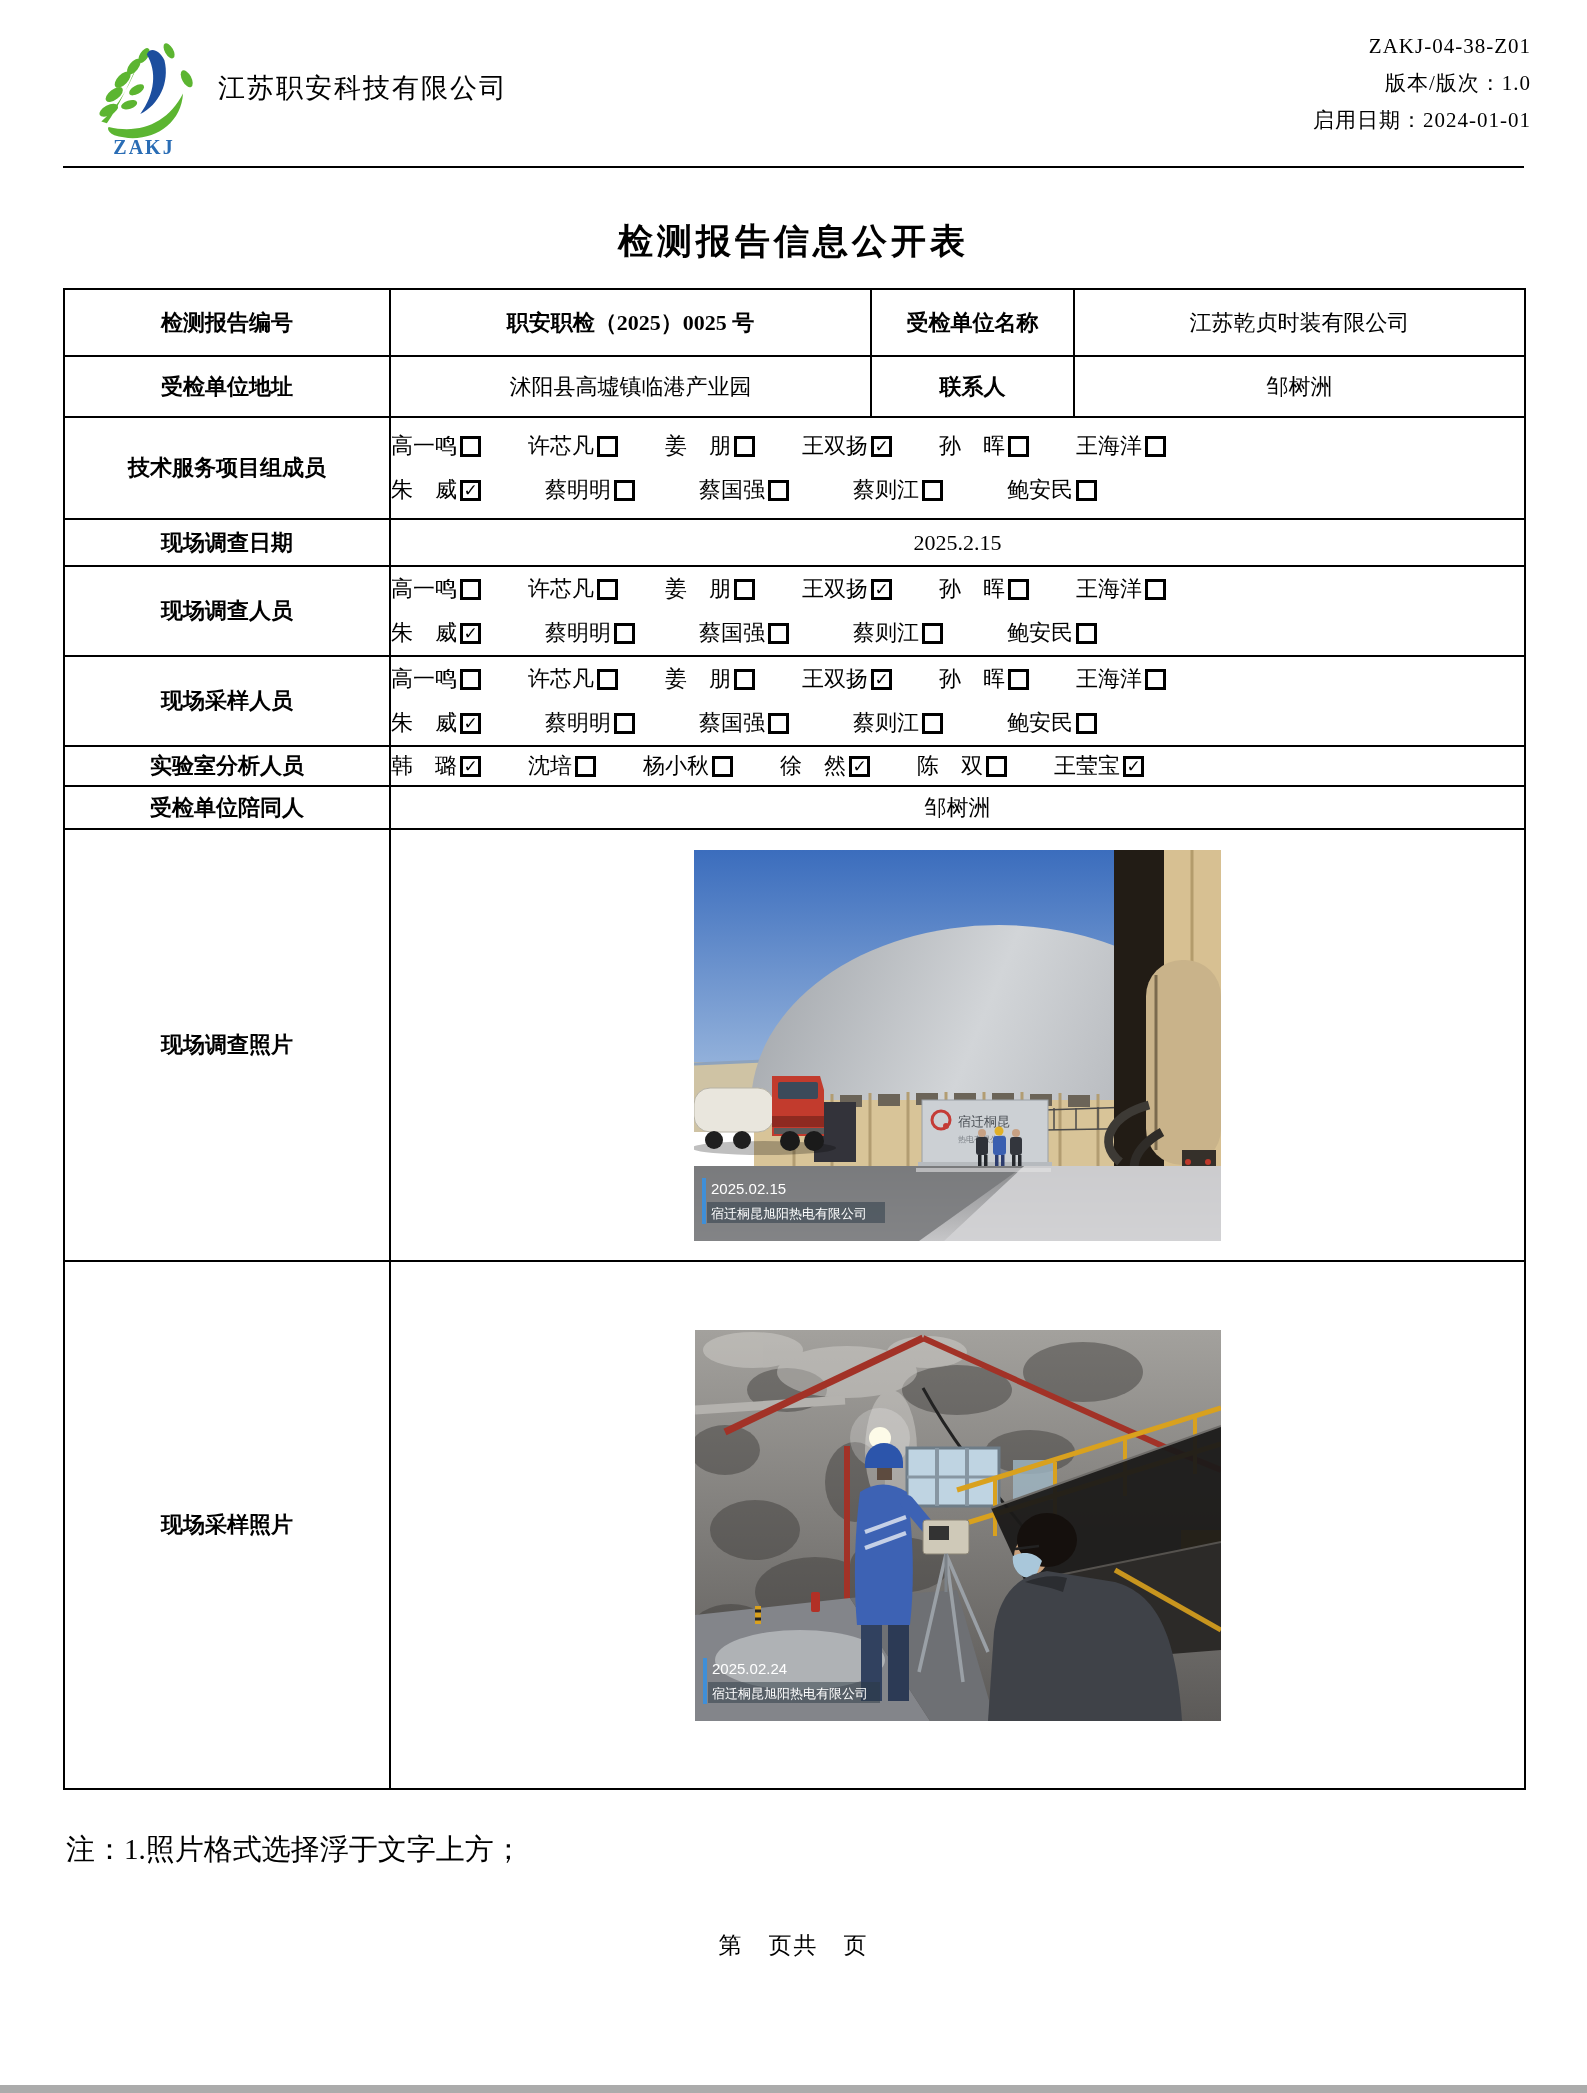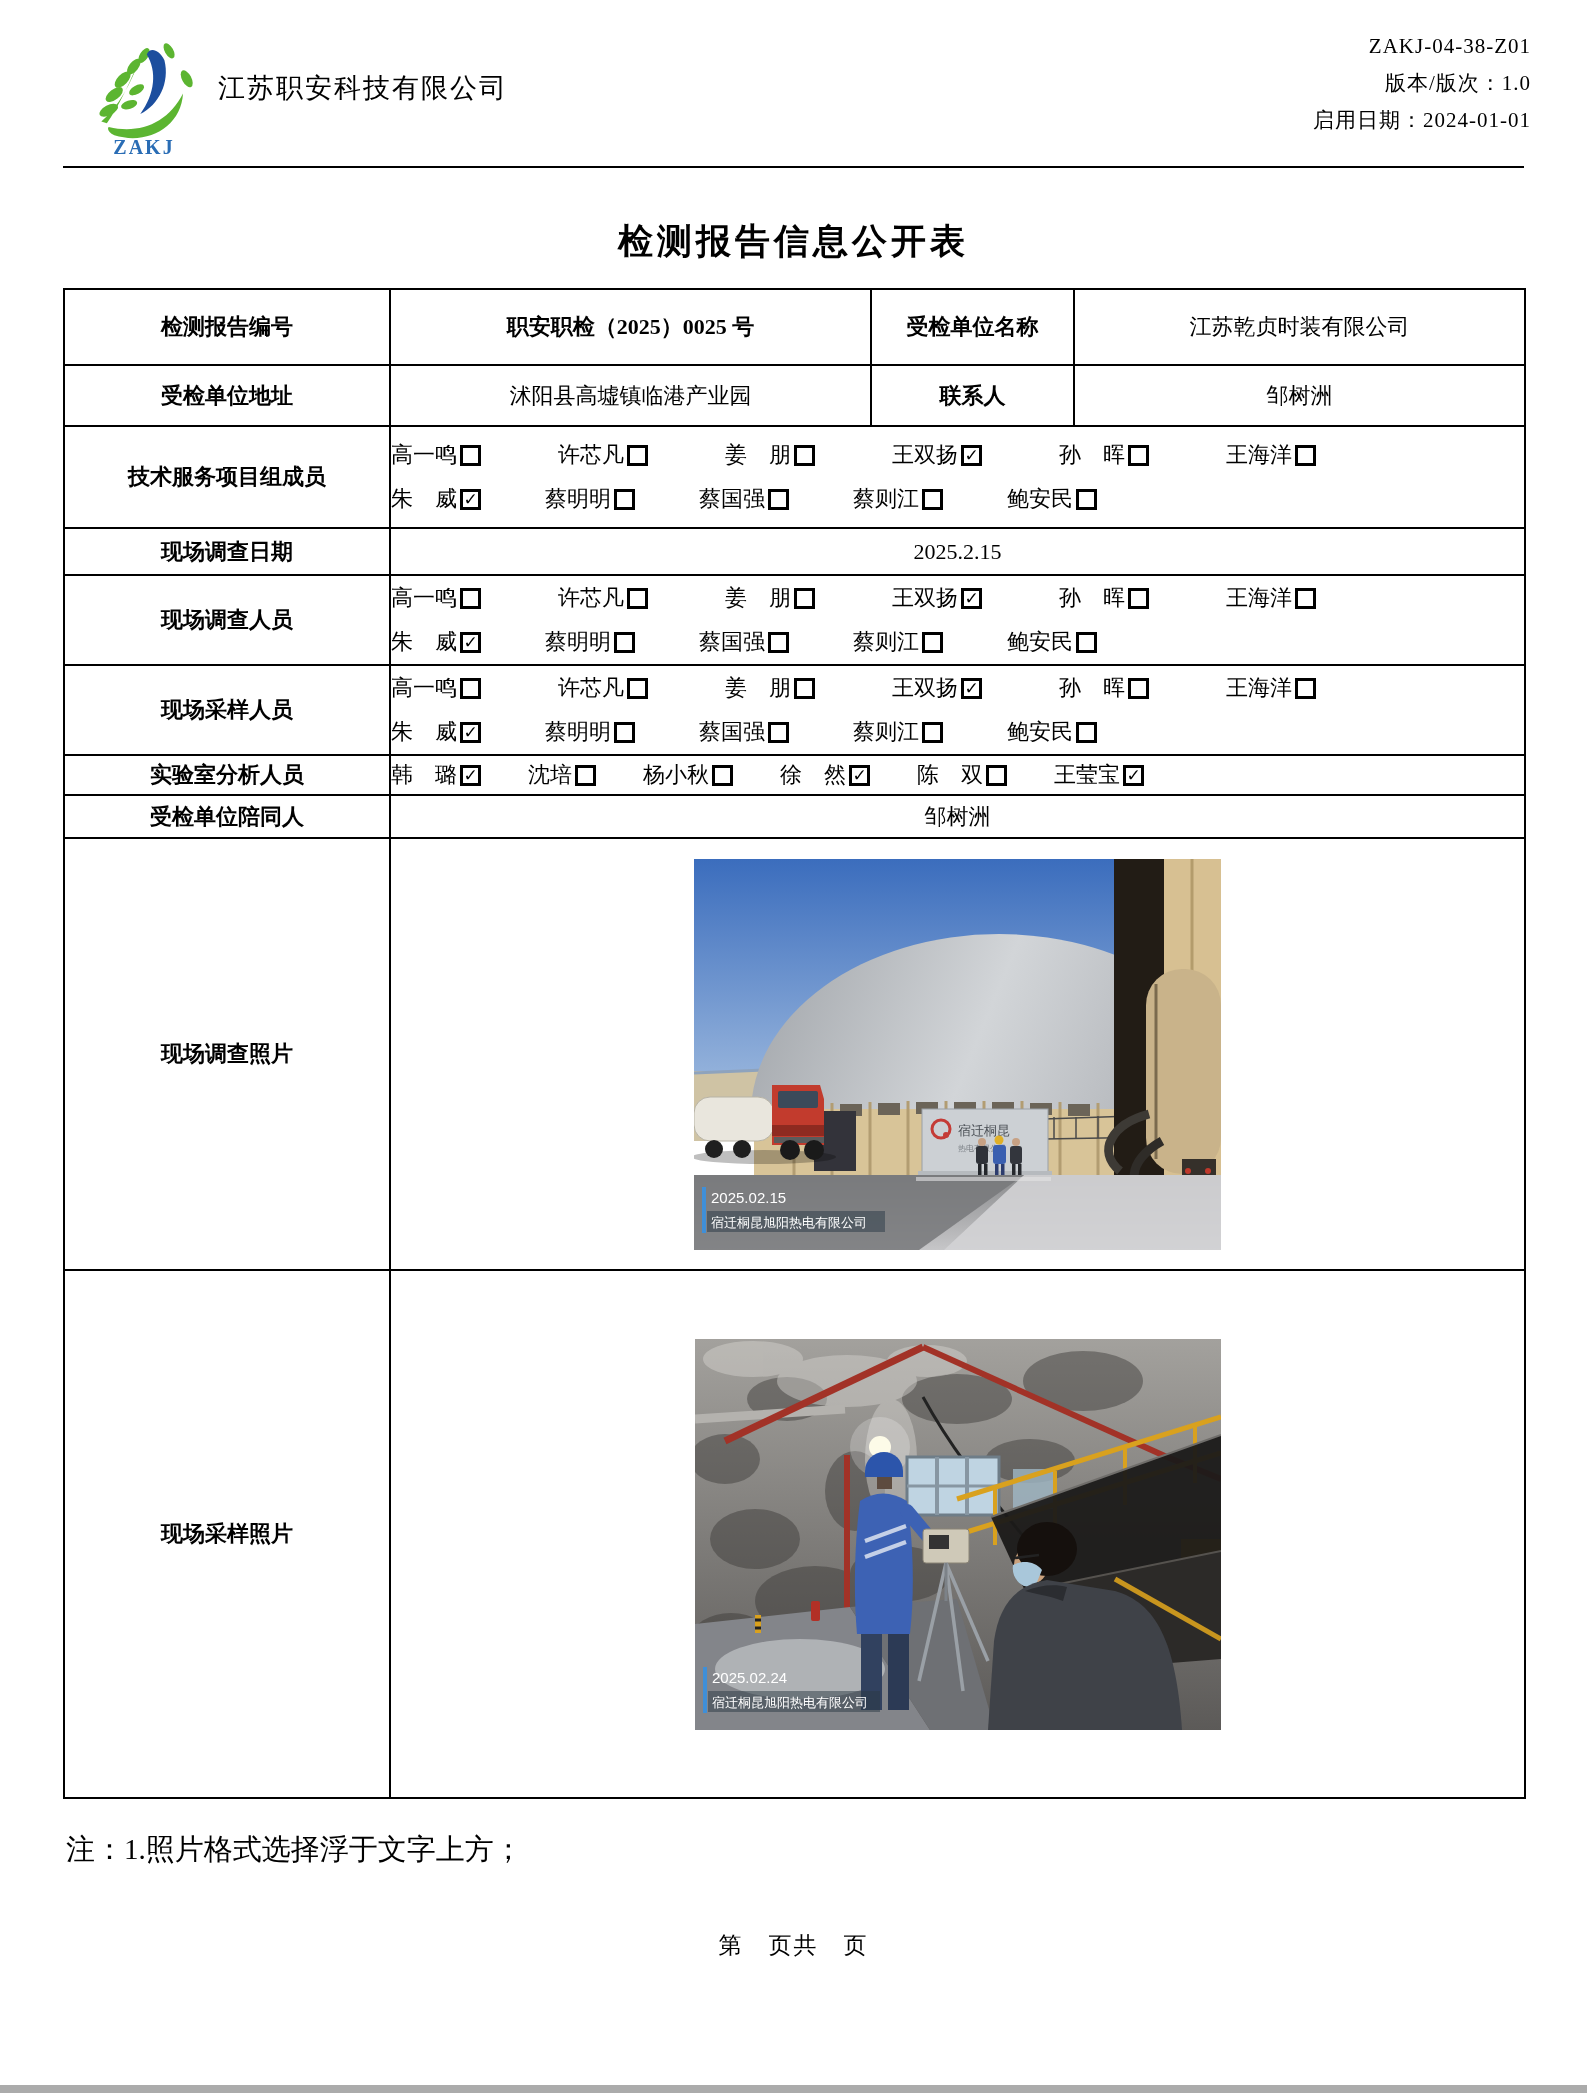--- a/index.html
+++ b/index.html
@@ -17,21 +17,21 @@
   .header-rule { position:absolute; left:63px; right:63px; top:166px; border-top:2px solid #000; height:0; }
   
   .doc-title { position:absolute; top:218px; left:0; width:100%; text-align:center; font-size:35px; font-weight:bold; letter-spacing:4px; }
   
   .form-table { position:absolute; left:63px; top:288px; border-collapse:collapse; table-layout:fixed; width:1461px; }
   .form-table td { border:2px solid #000; font-size:22px; vertical-align:middle; padding:0; }
   .lbl { font-weight:bold; text-align:center; }
   .val { text-align:center; }
   .bold { font-weight:bold; }
   .names-cell { text-align:left; padding:4px 0 4px 12px; }
-  .plist { display:flex; align-items:center; gap:77px; line-height:44px; }
+  .plist { display:flex; align-items:center; gap:47px; line-height:44px; }
   .plist.l2 { gap:64px; }
   .plist.lab { gap:47px; line-height:38px; }
   .person { display:inline-flex; align-items:center; white-space:pre; }
   .cb {
     display:inline-flex; width:15px; height:15px; border:3px solid #000; margin-left:3px;
     align-items:center; justify-content:center; font-size:17px; font-weight:bold; line-height:1;
     font-family:"DejaVu Sans",sans-serif;
   }
   .photo-cell { text-align:center; }
   .photo-cell svg { display:inline-block; vertical-align:middle; }
@@ -83,21 +83,21 @@
 
   <table class="form-table">
     <colgroup>
         <col style="width:326px">
         <col style="width:481px">
         <col style="width:203px">
         <col style="width:451px">
       </colgroup>
 
     <tbody>
-        <tr style="height:76px">
+        <tr style="height:67px">
       <td class="lbl">检测报告编号</td>
       <td class="val bold">职安职检（2025）0025 号</td>
       <td class="lbl">受检单位名称</td>
       <td class="val">江苏乾贞时装有限公司</td>
     </tr>
 
     <tr style="height:61px">
       <td class="lbl">受检单位地址</td>
       <td class="val">沭阳县高墟镇临港产业园</td>
       <td class="lbl">联系人</td>

